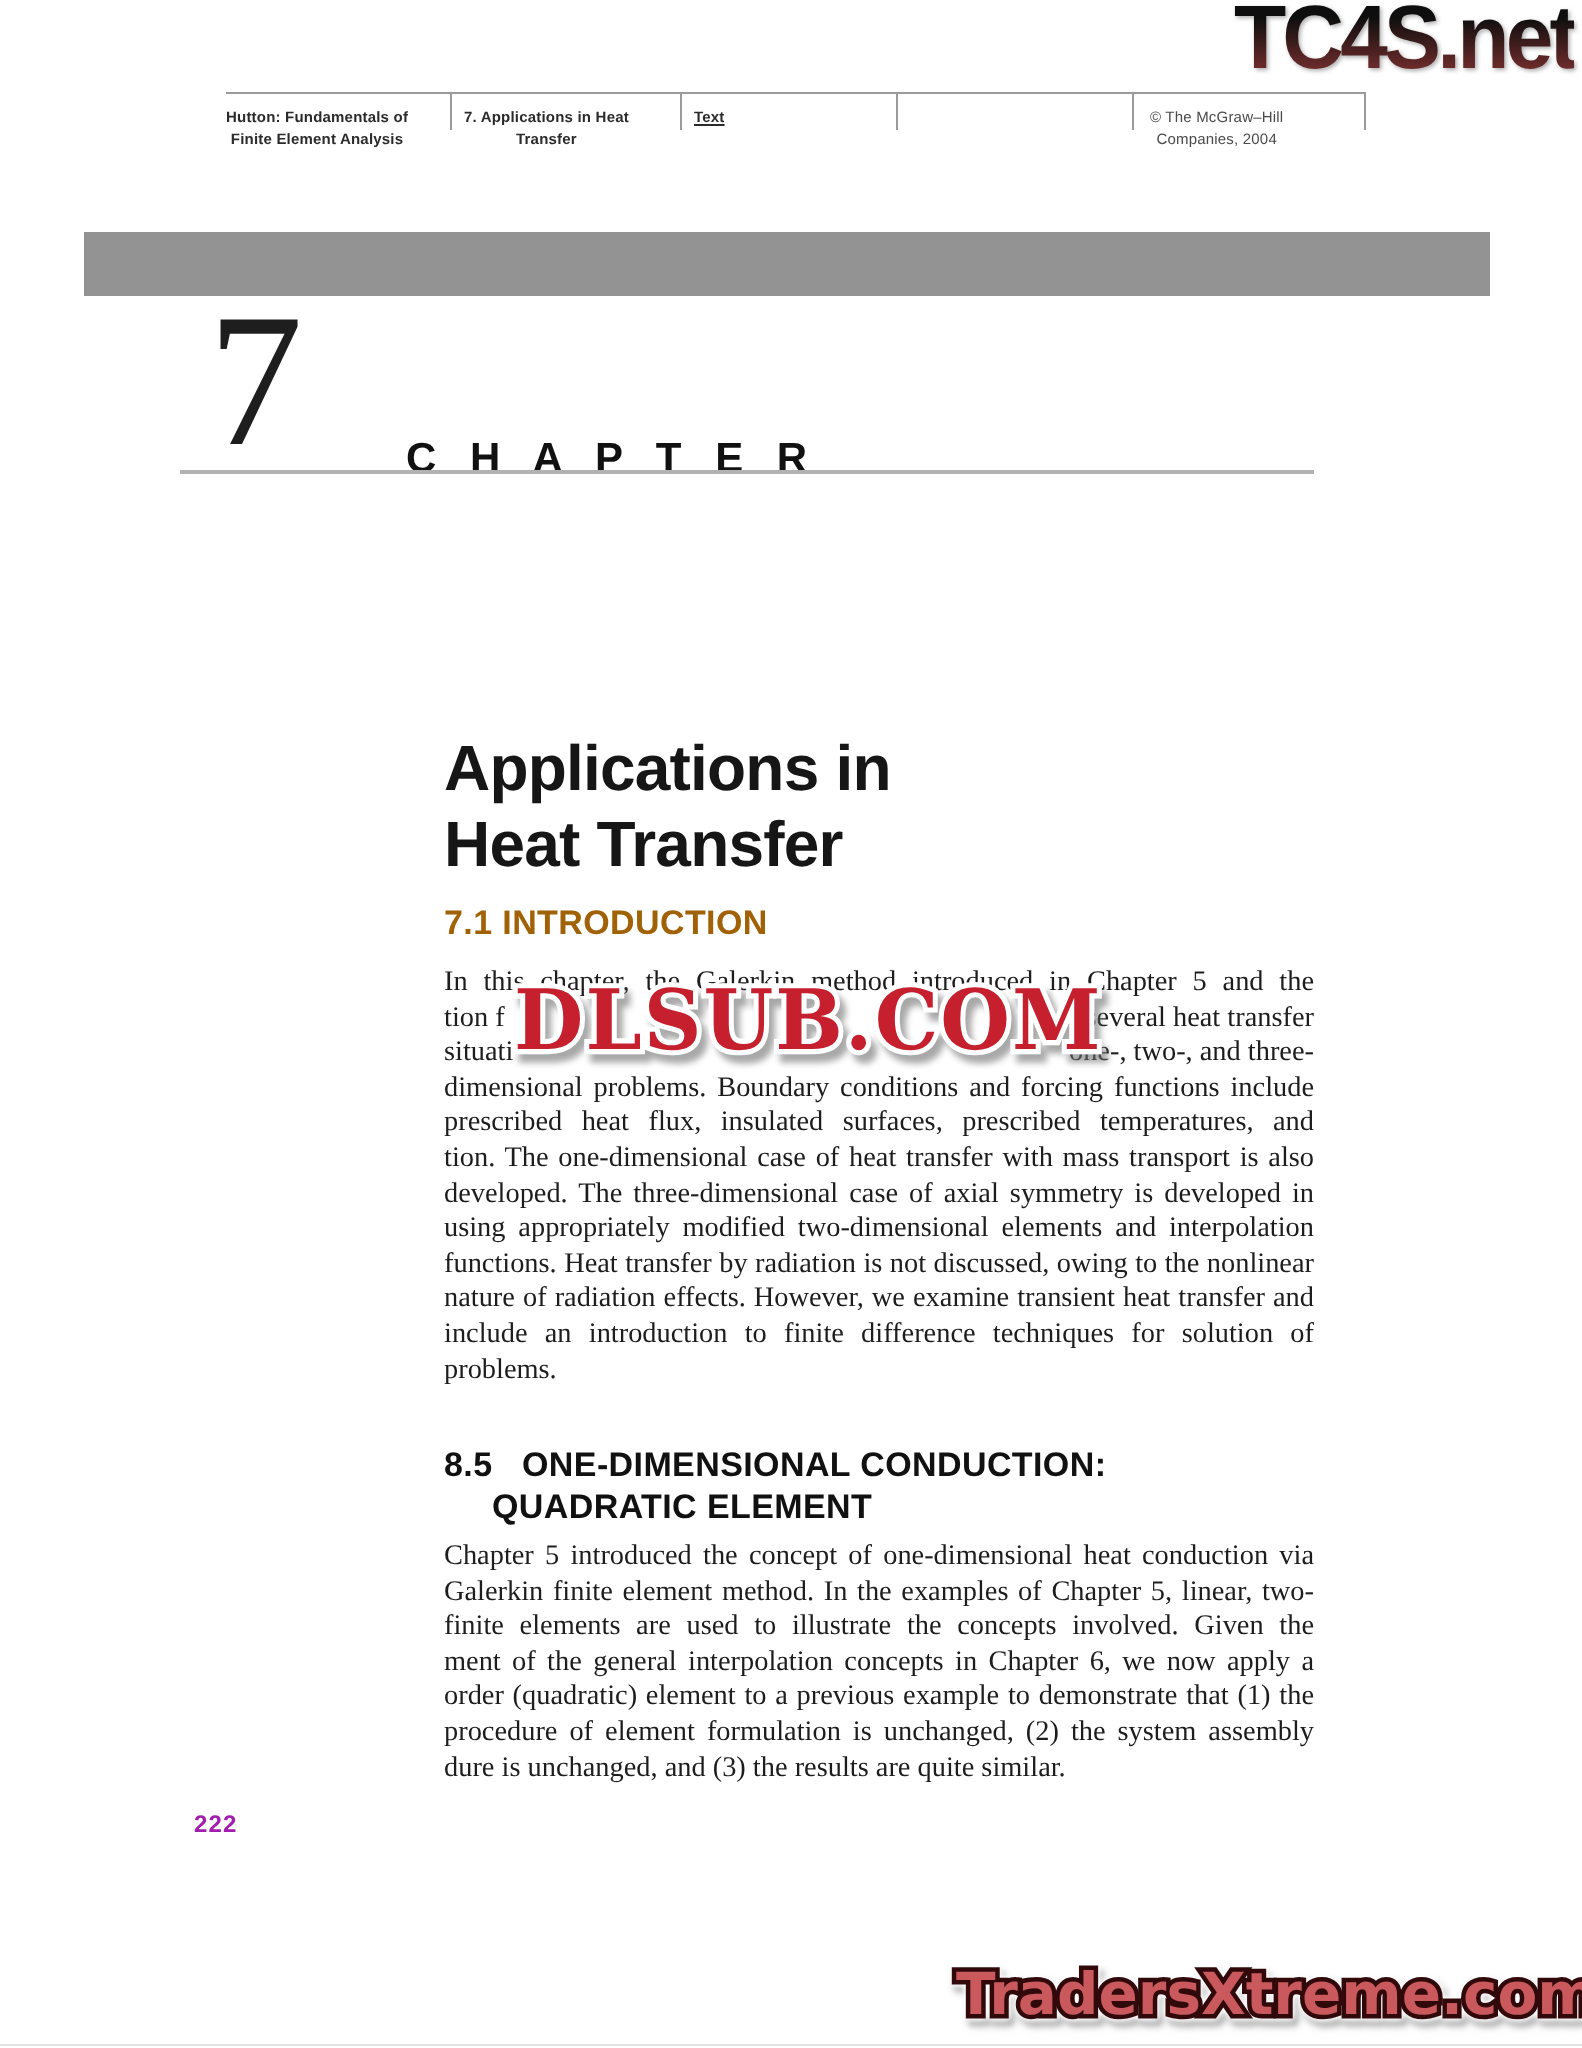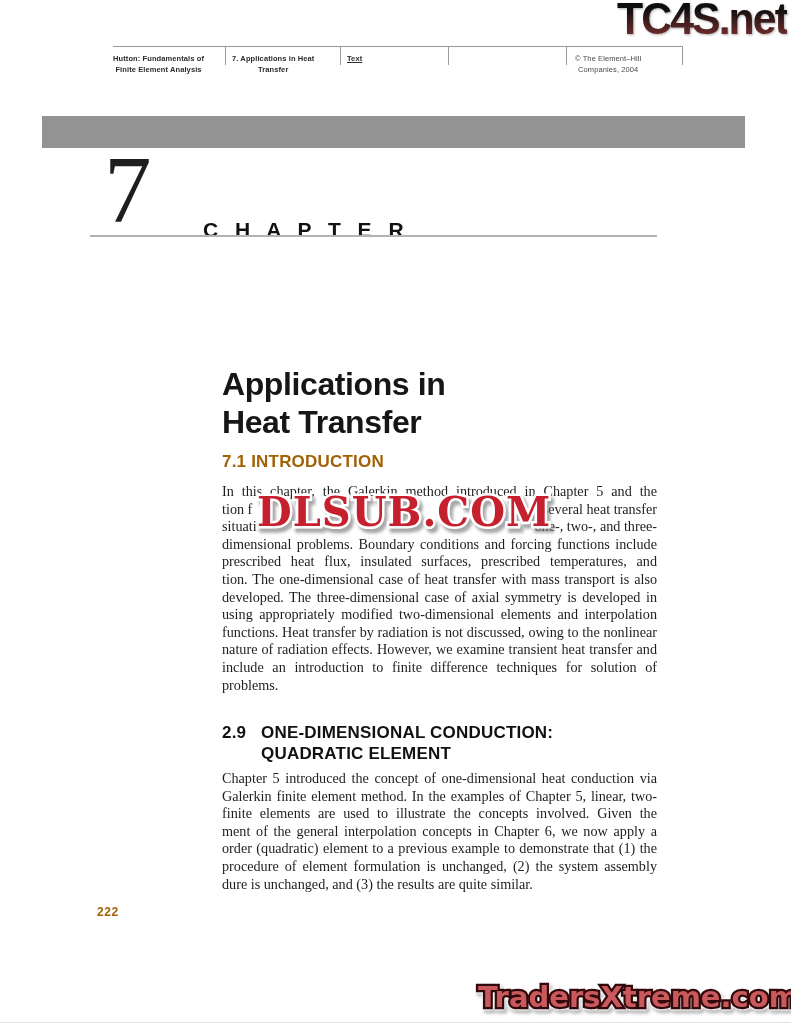--- a/index.html
+++ b/index.html
@@ -27,32 +27,32 @@
   .chapter-rule { position:absolute; left:90px; top:235px; width:567px; height:2px; background:#b2b2b2; }
 
   
   .title { position:absolute; left:222px; top:345px; font-size:32px; font-weight:bold;
     color:#161616; line-height:38px; letter-spacing:-0.4px;margin-top:20px; }
 
   
   .h71 { position:absolute; left:222px; top:452px; font-size:17px; font-weight:bold; color:#a16207; letter-spacing:0.2px; }
   .h72 { position:absolute; left:222px; top:722px; font-size:17px; font-weight:bold; color:#111; letter-spacing:0.2px; line-height:21px; }
   .h72 .num { display:inline-block; width:39px; }
-  .h72 .l2 { margin-left:39px; }
+  .h72 .l2 { margin-left:24px; }
 
   
   .para { position:absolute; left:222px; width:435px; font-family:"Liberation Serif",serif;
     font-size:14.2px; color:#1d1d1d; }
   .p1 { top:483px; } .p2 { top:770px; }
   .pline { height:17.6px; line-height:17.6px; text-align:justify; text-align-last:justify; overflow:hidden; }
   .pline.last { text-align-last:left; }
   .fragline { display:flex; justify-content:space-between; }
 
   
-  .pagenum { position:absolute; left:97px; top:905px; font-size:12px; font-weight:bold; color:#a16207; letter-spacing:0.6px; }
+  .pagenum { position:absolute; left:97px; top:905px; font-size:12px; font-weight:bold; color:#a21caf; letter-spacing:0.6px; }
 
   
   .wm-top { position:absolute; right:4px; top:-7px; font-size:45px; font-weight:bold;
     letter-spacing:-2px; transform:scaleX(0.95); transform-origin:right top;
     background:linear-gradient(180deg,#0e0e0e 30%,#8a3434 95%);
     -webkit-background-clip:text; background-clip:text; color:transparent;
     filter:drop-shadow(1px 1px 1px rgba(90,90,90,0.5)); white-space:nowrap; }
   .wm-mid { position:absolute; left:257px; top:486px; font-family:"DejaVu Serif",serif;
     font-size:40px; font-weight:bold; letter-spacing:1px; color:#c6202e;
     -webkit-text-stroke:5px #ffffff; paint-order:stroke fill;
@@ -81,21 +81,21 @@
   <div class="hcol hc1">
     <div>Hutton: Fundamentals of</div>
     <div>Finite Element Analysis</div>
   </div>
   <div class="hcol hc2">
     <div>7. Applications in Heat</div>
     <div>Transfer</div>
   </div>
   <div class="hcol hc3">Text</div>
   <div class="hcol hc4">
-    <div>© The Element–Hill</div>
+    <div>© The McGraw–Hill</div>
     <div>Companies, 2004</div>
   </div>
 
   <div class="graybar"></div>
 
   <div class="chapter-num">7</div>
   <div class="chapter-label">C H A P T E R</div>
   <div class="chapter-rule"></div>
 
   <div class="title">
@@ -120,21 +120,21 @@
     <div class="pline">tion. The one-dimensional case of heat transfer with mass transport is also</div>
     <div class="pline">developed. The three-dimensional case of axial symmetry is developed in detail</div>
     <div class="pline">using appropriately modified two-dimensional elements and interpolation</div>
     <div class="pline">functions. Heat transfer by radiation is not discussed, owing to the nonlinear</div>
     <div class="pline">nature of radiation effects. However, we examine transient heat transfer and</div>
     <div class="pline">include an introduction to finite difference techniques for solution of transient</div>
     <div class="pline last">problems.</div>
   </div>
 
   <div class="h72">
-    <div><span class="num">2.9</span><span>ONE-DIMENSIONAL CONDUCTION:</span></div>
+    <div><span class="num">8.5</span><span>ONE-DIMENSIONAL CONDUCTION:</span></div>
     <div class="l2">QUADRATIC ELEMENT</div>
   </div>
 
   <div class="para p2">
     <div class="pline">Chapter 5 introduced the concept of one-dimensional heat conduction via the</div>
     <div class="pline">Galerkin finite element method. In the examples of Chapter 5, linear, two-node</div>
     <div class="pline">finite elements are used to illustrate the concepts involved. Given the develop-</div>
     <div class="pline">ment of the general interpolation concepts in Chapter 6, we now apply a higher-</div>
     <div class="pline">order (quadratic) element to a previous example to demonstrate that (1) the basic</div>
     <div class="pline">procedure of element formulation is unchanged, (2) the system assembly proce-</div>

